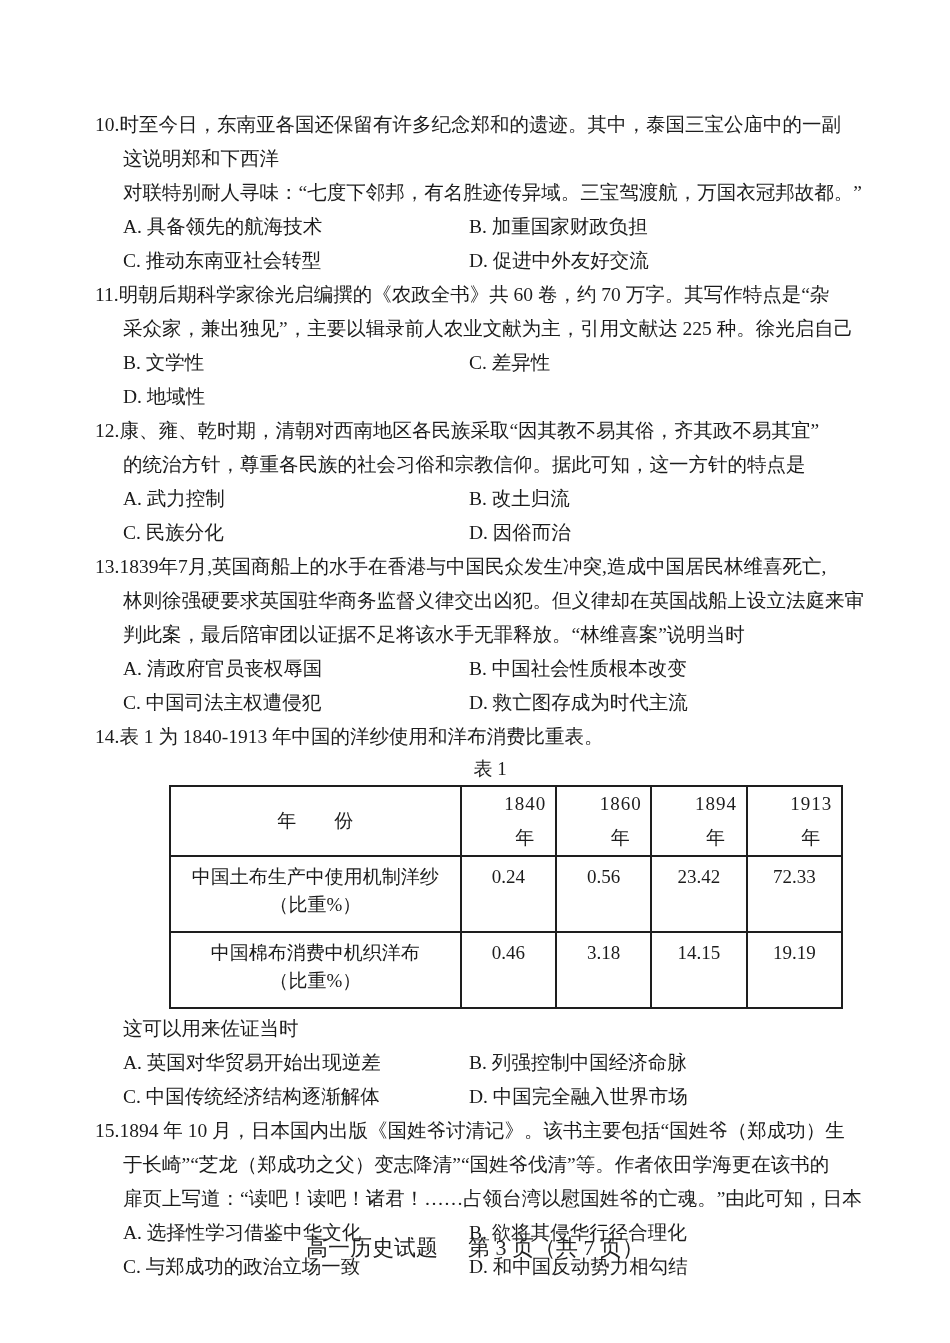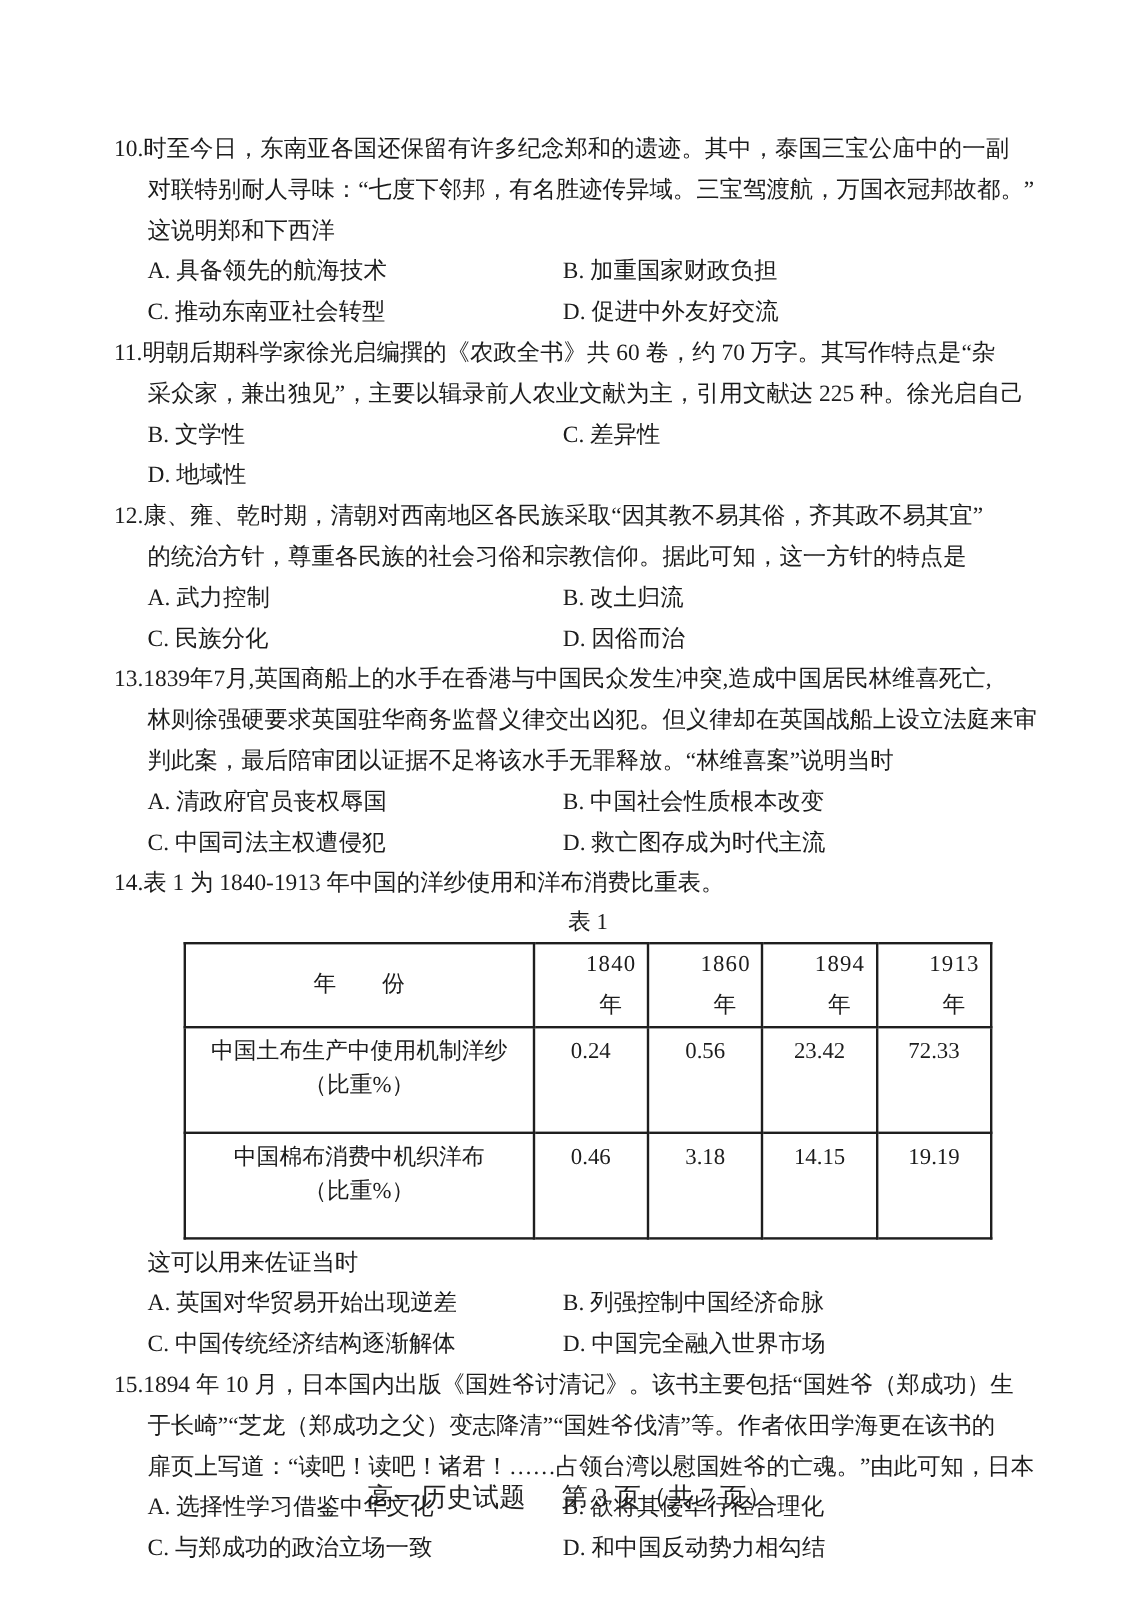--- a/index.html
+++ b/index.html
@@ -27,54 +27,54 @@
   }
   .option { line-height: 34px; }
 
   
   .tbl-caption {
     width: 674px; margin-left: 58px;
     text-align: center;
     font-size: 19px; line-height: 30px;
   }
   table.data-table {
-    width: 674px; margin: 1px 0 3px 58px;
+    width: 674px; margin: 1px 0 3px 74px;
     border-collapse: collapse;
     table-layout: fixed;
   }
   table.data-table td {
     border: 2px solid #1e1e1e;
     text-align: center;
     font-size: 19px;
   }
   table.data-table col.c-label { width: 43.3%; }
   table.data-table col.c-year  { width: 14.2%; }
   tr.hdr td { height: 38px; vertical-align: middle; }
-  tr.body-row td { vertical-align: top; padding: 6px 0 24px 0; line-height: 28px; }
+  tr.body-row td { vertical-align: top; padding: 6px 0 12px 0; line-height: 28px; }
   .year-head { letter-spacing: 1px; padding-left: 34px; }
   .row-label div { line-height: 28px; }
 
   .footer {
     position: absolute;
     left: 0; right: 0; bottom: 80px;
     text-align: center;
     font-size: 22px;
     color: #222;
   }
   .footer .gap { display: inline-block; width: 30px; }
 </style>
 </head>
 <body>
 
 <div class="content">
 
   <section class="question">
     <div class="q-line first"><span class="q-num">10.</span><span>时至今日，东南亚各国还保留有许多纪念郑和的遗迹。其中，泰国三宝公庙中的一副</span></div>
+    <div class="q-line">这说明郑和下西洋</div>
     <div class="q-line">对联特别耐人寻味：“七度下邻邦，有名胜迹传异域。三宝驾渡航，万国衣冠邦故都。”</div>
-    <div class="q-line">这说明郑和下西洋</div>
     <div class="options">
       <div class="option">A. 具备领先的航海技术</div>
       <div class="option">B. 加重国家财政负担</div>
       <div class="option">C. 推动东南亚社会转型</div>
       <div class="option">D. 促进中外友好交流</div>
     </div>
   </section>
 
   <section class="question">
     <div class="q-line first"><span class="q-num">11.</span><span>明朝后期科学家徐光启编撰的《农政全书》共 60 卷，约 70 万字。其写作特点是“杂</span></div>

